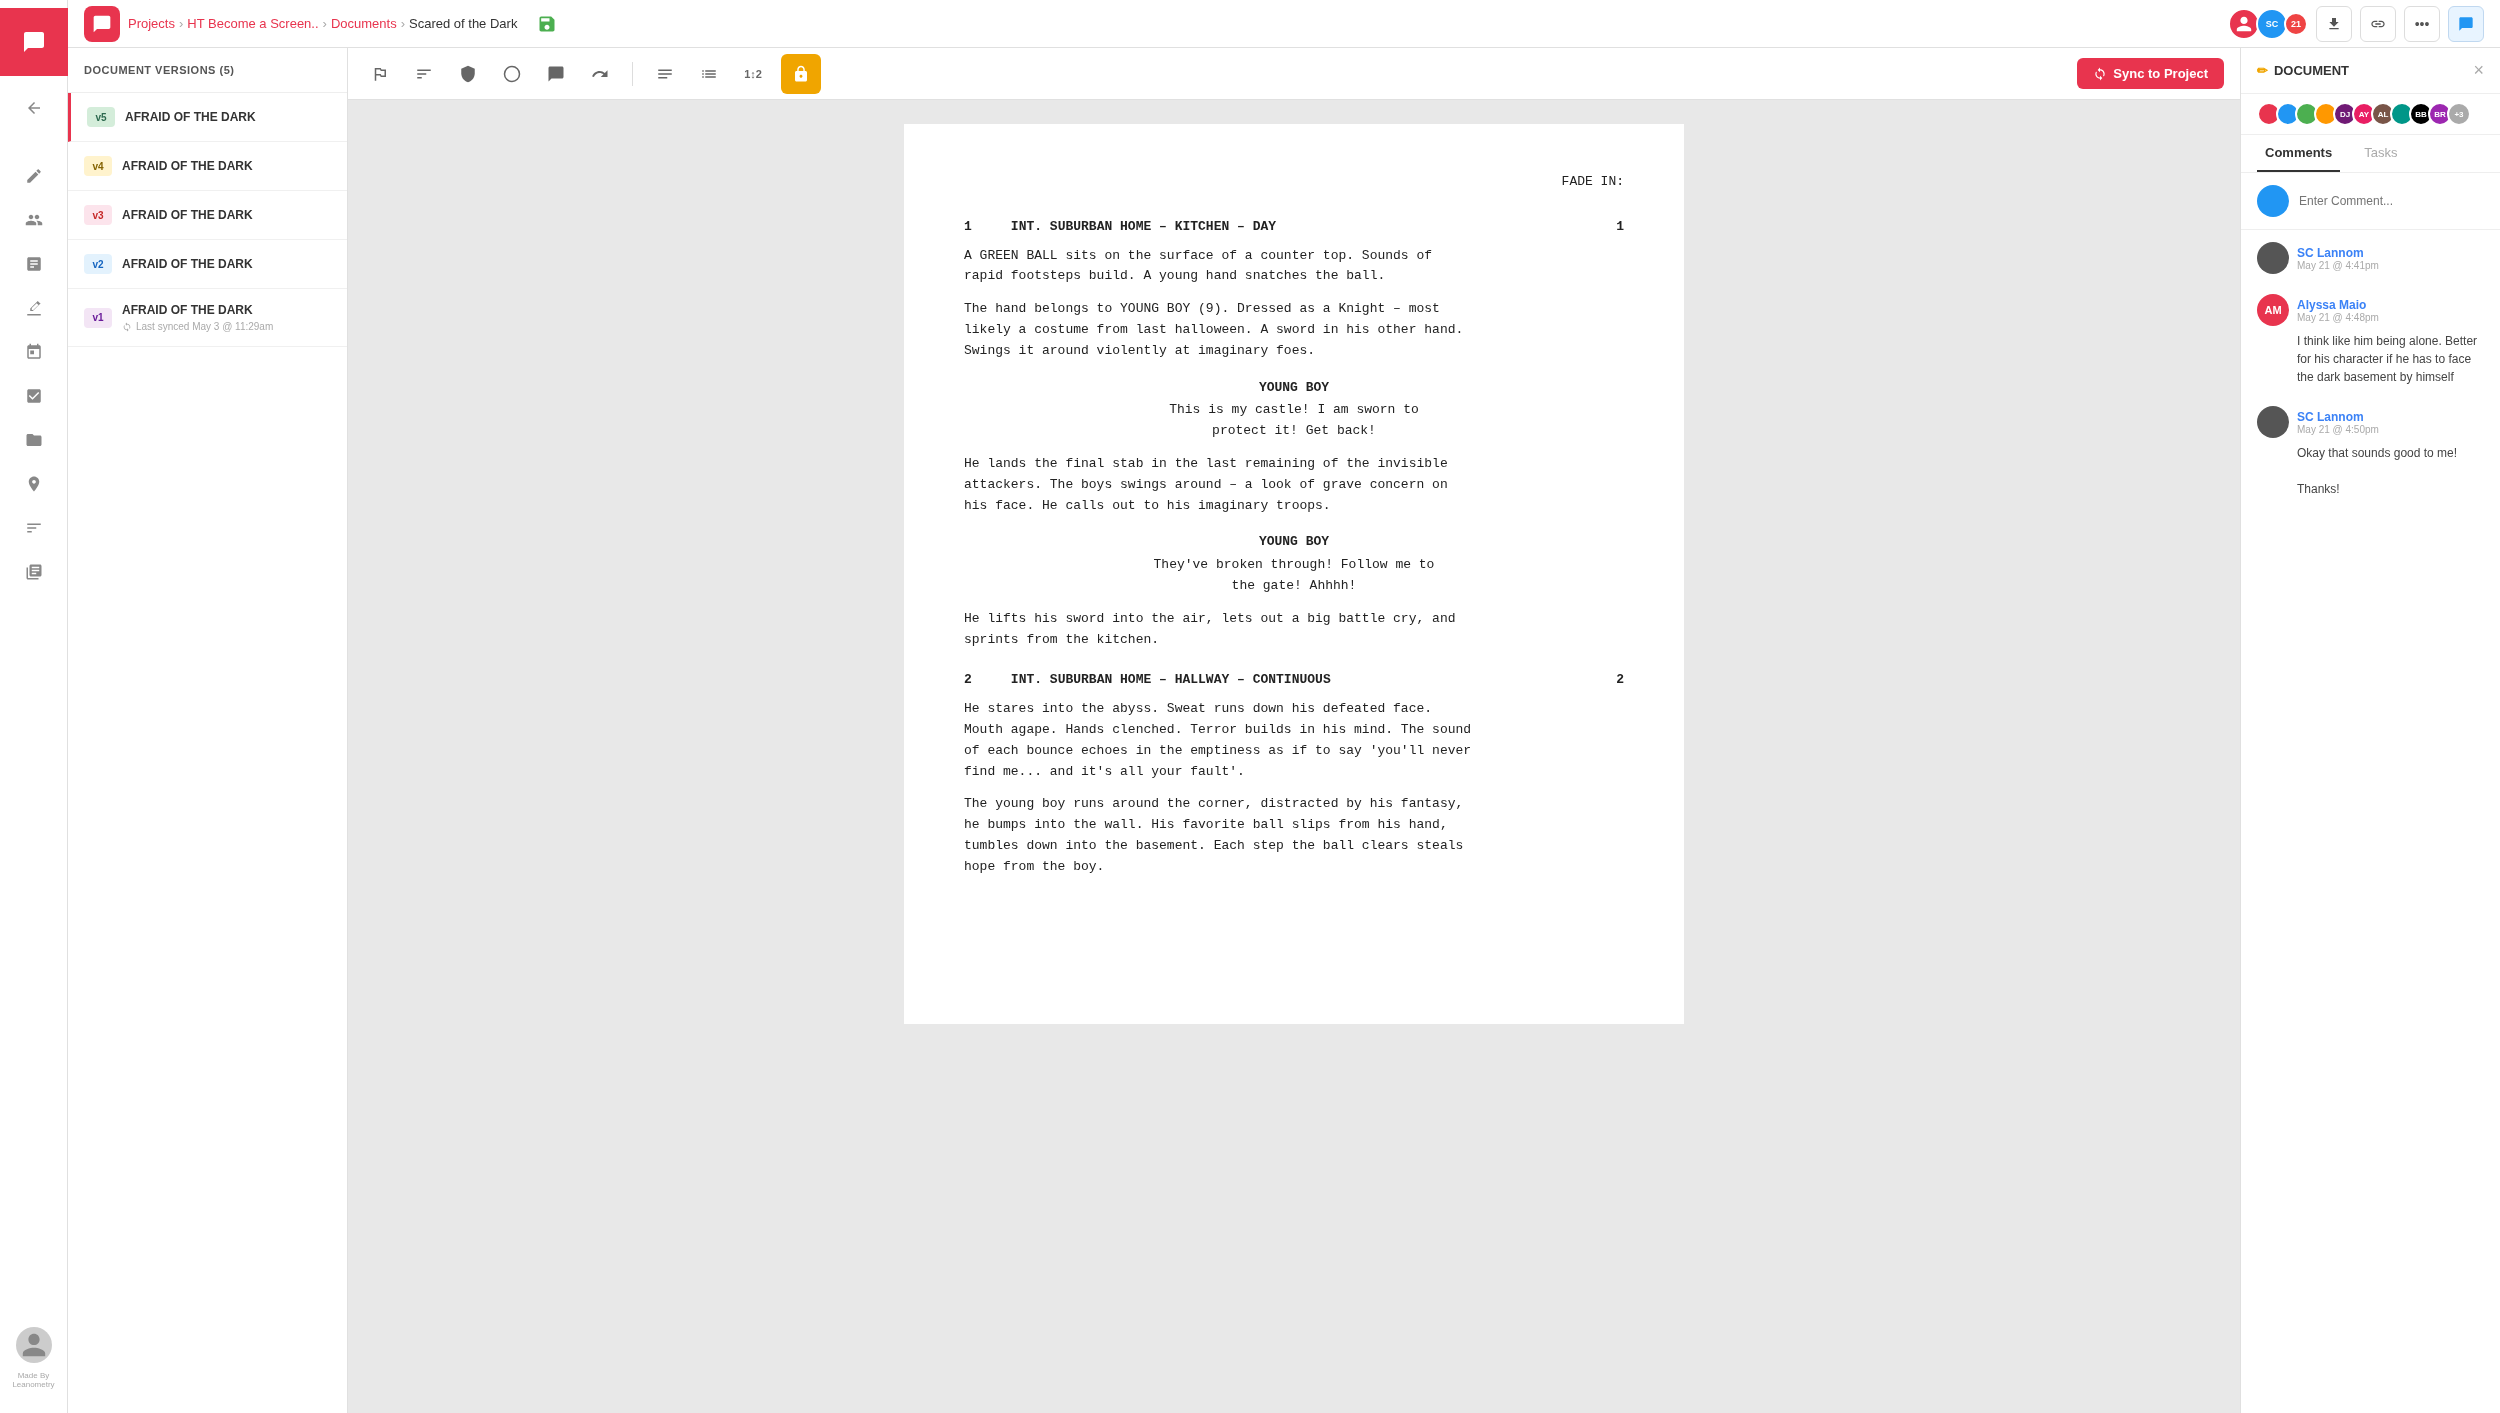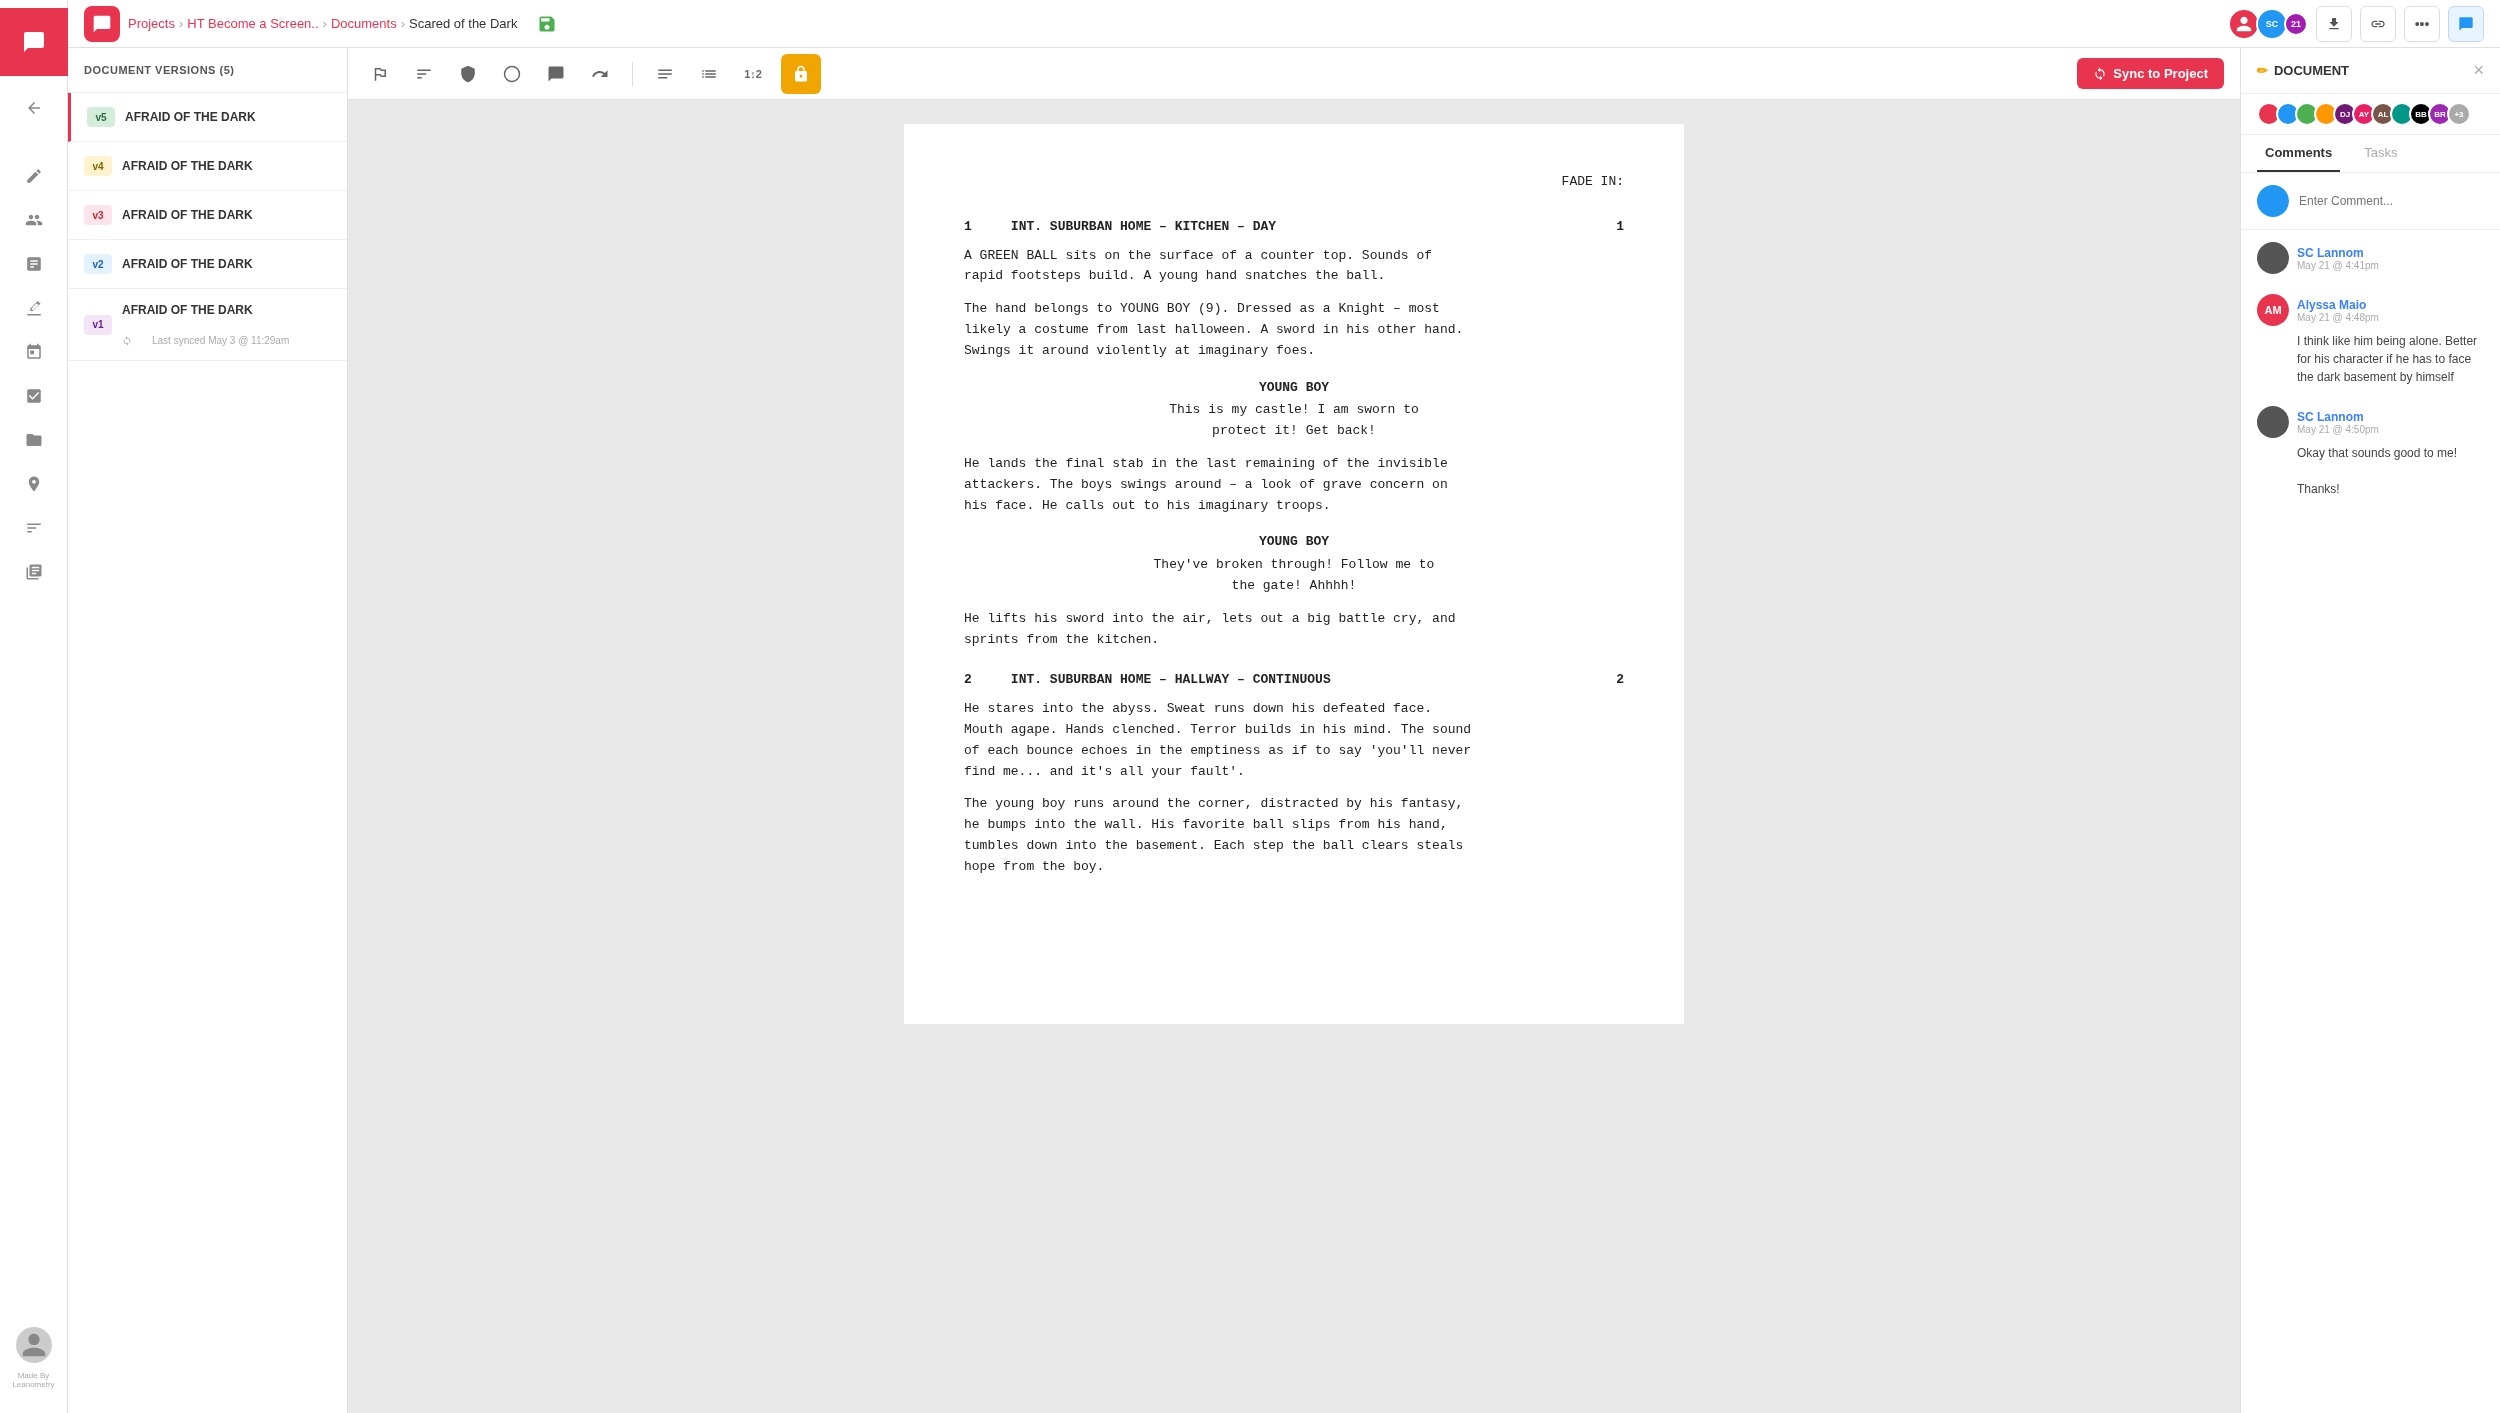--- a/index.html
+++ b/index.html
@@ -177,21 +177,21 @@
       justify-content: center;
       flex-shrink: 0;
     }
     .version-badge.v5 { background: #d4edda; color: #2d6a4f; }
     .version-badge.v4 { background: #fff3cd; color: #856404; }
     .version-badge.v3 { background: #fce4ec; color: #c62828; }
     .version-badge.v2 { background: #e3f2fd; color: #1565c0; }
     .version-badge.v1 { background: #f3e5f5; color: #6a1b9a; }
     .version-info { flex: 1; }
     .version-title { font-size: 12px; font-weight: 600; color: #333; }
-    .version-sync { font-size: 10px; color: #aaa; display: flex; align-items: center; gap: 20px; margin-top: 18px; }
+    .version-sync { font-size: 10px; color: #aaa; display: flex; align-items: center; gap: 4px; margin-top: 4px; }
 
     
     .toolbar {
       height: 52px;
       background: #fff;
       border-bottom: 1px solid #e0e0e0;
       display: flex;
       align-items: center;
       padding: 0 16px;
       gap: 12px;
@@ -502,21 +502,21 @@
         </svg>
     </div>
     <div class="header-right">
       <div style="display:flex; align-items:center; gap:4px;">
         <div style="width:32px; height:32px; border-radius:50%; background:#e8344e; border:2px solid #fff; display:flex; align-items:center; justify-content:center;">
           <svg width="18" height="18" viewBox="0 0 24 24" fill="white">
               <path d="M12 12c2.7 0 4.8-2.1 4.8-4.8S14.7 2.4 12 2.4 7.2 4.5 7.2 7.2 9.3 12 12 12zm0 2.4c-3.2 0-9.6 1.6-9.6 4.8v2.4h19.2v-2.4c0-3.2-6.4-4.8-9.6-4.8z"></path>
             </svg>
         </div>
         <div style="width:32px; height:32px; border-radius:50%; background:#2196f3; border:2px solid #fff; margin-left:-8px; display:flex; align-items:center; justify-content:center; font-size:9px; color:white; font-weight:bold;">SC</div>
-        <div style="width:24px; height:24px; border-radius:50%; background:#a21caf; border:2px solid #fff; margin-left:-8px; display:flex; align-items:center; justify-content:center; font-size:9px; color:white; font-weight:bold;">21</div>
+        <div style="width:24px; height:24px; border-radius:50%; background:#ef4444; border:2px solid #fff; margin-left:-8px; display:flex; align-items:center; justify-content:center; font-size:9px; color:white; font-weight:bold;">21</div>
       </div>
       <div class="header-btn">
         <svg width="16" height="16" viewBox="0 0 24 24" fill="#555">
             <path d="M19 9h-4V3H9v6H5l7 7 7-7zM5 18v2h14v-2H5z"></path>
           </svg>
       </div>
       <div class="header-btn">
         <svg width="16" height="16" viewBox="0 0 24 24" fill="#555">
             <path d="M3.9 12c0-1.71 1.39-3.1 3.1-3.1h4V7H7c-2.76 0-5 2.24-5 5s2.24 5 5 5h4v-1.9H7c-1.71 0-3.1-1.39-3.1-3.1zM8 13h8v-2H8v2zm9-6h-4v1.9h4c1.71 0 3.1 1.39 3.1 3.1s-1.39 3.1-3.1 3.1h-4V17h4c2.76 0 5-2.24 5-5s-2.24-5-5-5z"></path>
           </svg>

